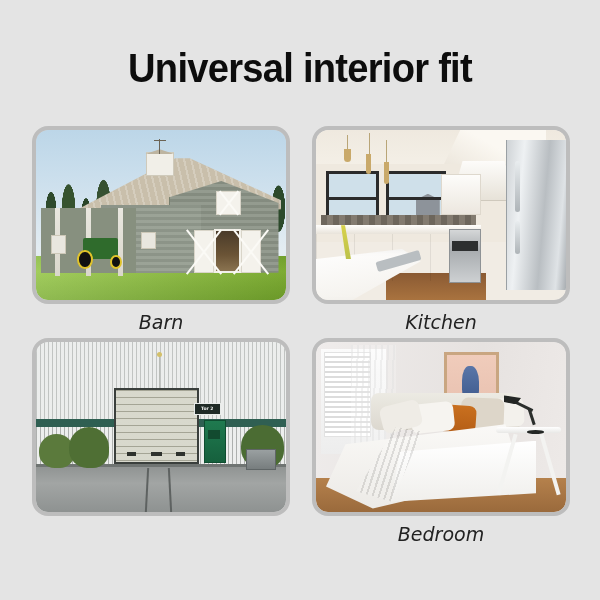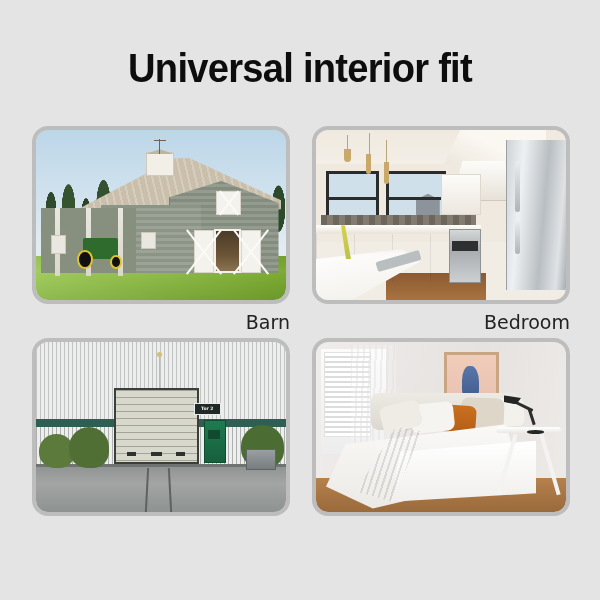--- a/index.html
+++ b/index.html
@@ -38,24 +38,25 @@
     background: #cfcfcf;
     overflow: hidden;
     position: relative;
   }
   .photo {
     position: absolute; inset: 0;
     border-radius: 12px;
     overflow: hidden;
   }
   .tile-label {
-    width: 258px; text-align: right;
+    width: 258px; text-align: center;
     margin-top: 6px;
     font-size: 19px; color: #222; line-height: 24px;
     font-family: "DejaVu Sans", "Liberation Sans", sans-serif;
+    font-style: italic;
   }
 
   
   .barn-sky { position:absolute; inset:0; background:linear-gradient(#bcd6e8 0%, #d4e4ef 45%, #e3ecf2 70%, #dfe7e6 100%); }
   .barn-trees { position:absolute; left:0; top:8%; width:100%; height:58%;
     background:
       radial-gradient(ellipse 9px 34px at 6% 70%, #2e4a2c 60%, transparent 62%),
       radial-gradient(ellipse 11px 40px at 13% 66%, #36532f 60%, transparent 62%),
       radial-gradient(ellipse 8px 30px at 20% 74%, #2a4528 60%, transparent 62%),
       radial-gradient(ellipse 12px 44px at 27% 64%, #365131 60%, transparent 62%),
@@ -331,21 +332,21 @@
           <div class="k-range"></div>
           <div class="k-fridge">
             <div class="handle h1"></div>
             <div class="handle h2"></div>
           </div>
           <div class="k-island"></div>
           <div class="k-sink"></div>
           <div class="k-vase"></div>
         </div>
       </div>
-      <div class="tile-label">Bedroom</div>
+      <div class="tile-label">Kitchen</div>
     </div>
 
     <div class="cell">
       <div class="tile">
         <div class="photo">
           <div class="g-sky"></div>
           <div class="g-wall"></div>
           <div class="g-band"></div>
           <div class="g-lower"></div>
           <div class="g-pole"></div>
@@ -396,16 +397,17 @@
             <div class="leg l2"></div>
           </div>
           <div class="b-lamp">
             <div class="arm"></div>
             <div class="arm2"></div>
             <div class="shade"></div>
             <div class="base"></div>
           </div>
         </div>
       </div>
+      <div class="tile-label">Bedroom</div>
     </div>
 
   </div>
 </div>
 
 </body></html>

